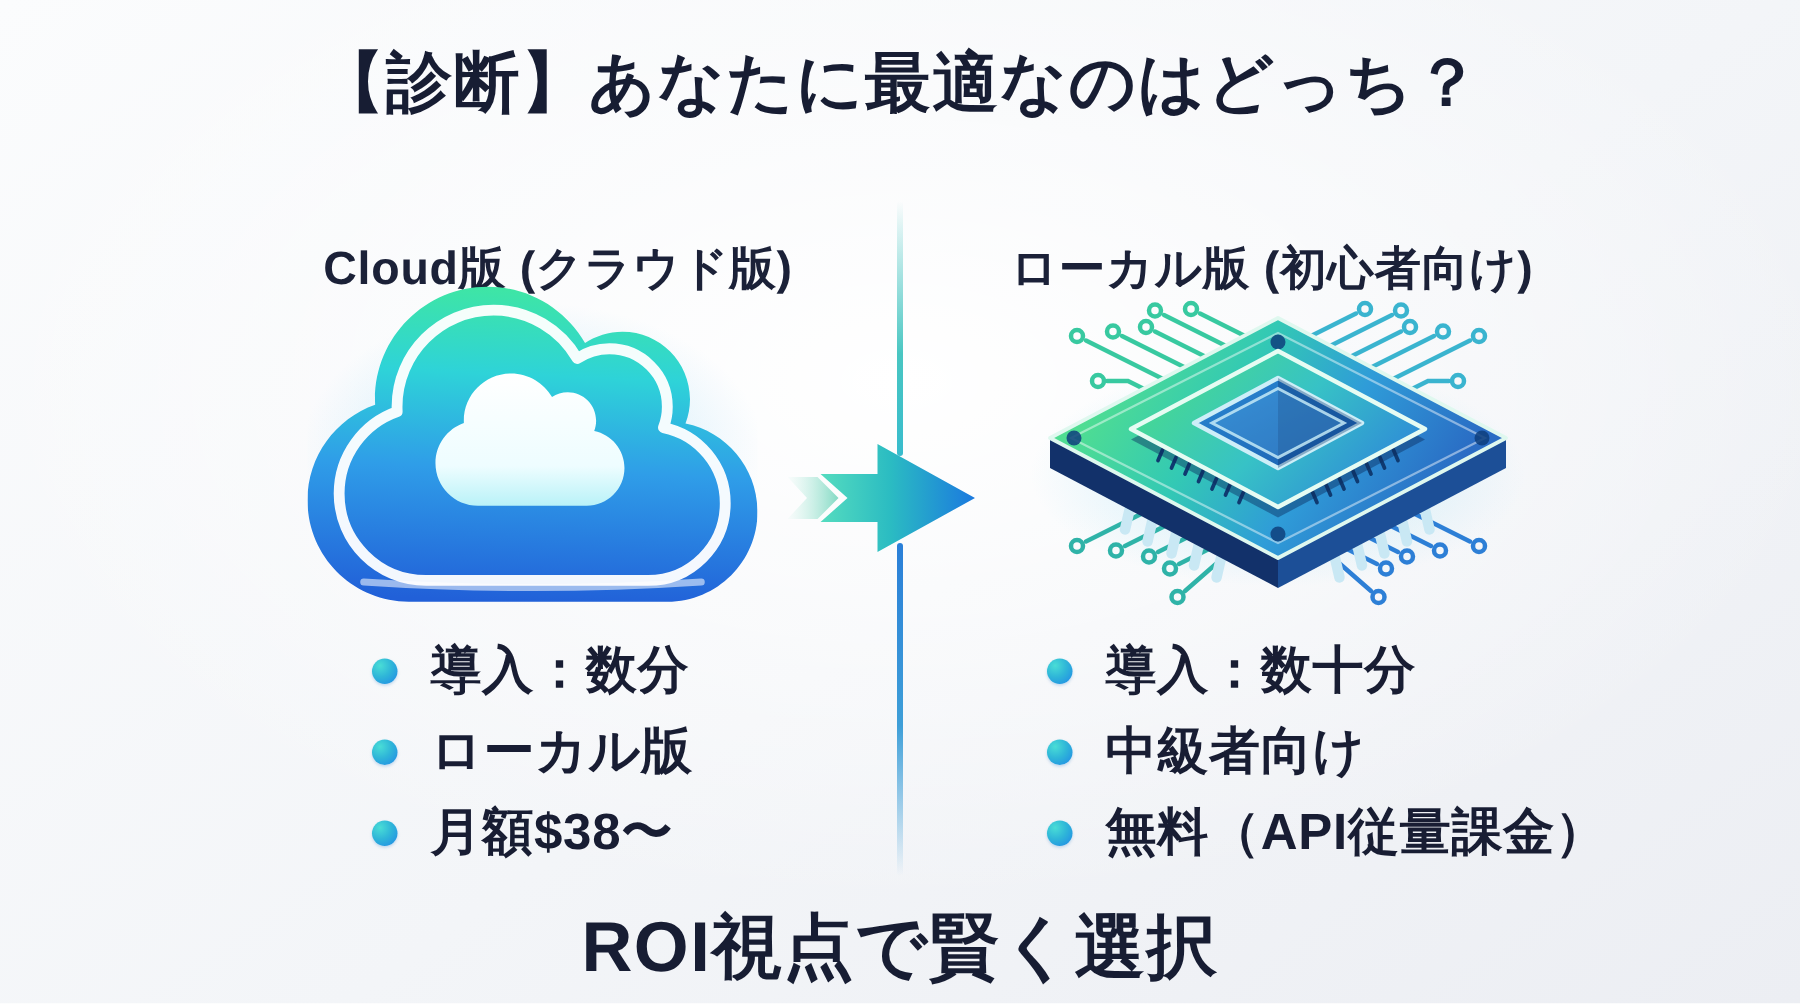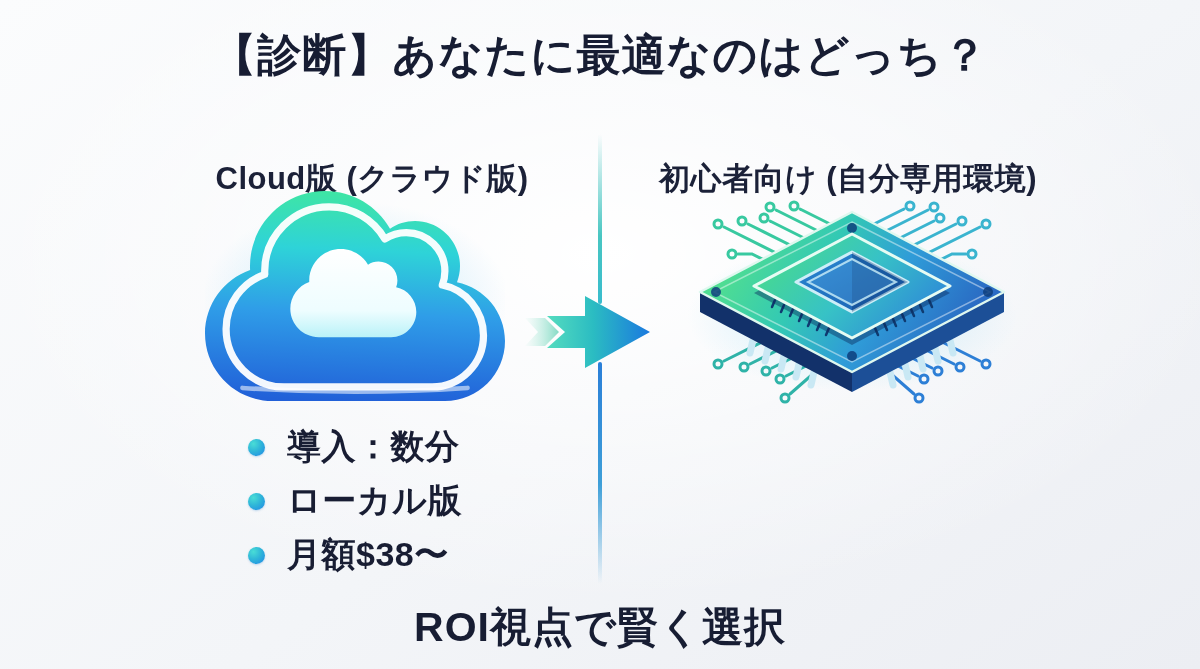--- a/index.html
+++ b/index.html
@@ -83,38 +83,38 @@
     margin-right: 22px;
     border-radius: 50%;
     background: radial-gradient(circle at 32% 28%, #49ddd6 0%, #2fb6d8 45%, #1f86e8 100%);
     box-shadow: 0 1px 2px rgba(30,120,200,0.25);
   }
   .footer {
     position: absolute;
     top: 600px; left: 0;
     width: 100%;
     text-align: center;
-    font-size: 41px;
+    font-size: 47px;
     font-weight: 800;
     color: #171d33;
     letter-spacing: 1px;
   }
 </style>
 </head>
 <body>
 
 <div class="canvas">
 
   <h1 class="title">【診断】あなたに最適なのはどっち？</h1>
 
   <div class="divider-seg divider-top"></div>
   <div class="divider-seg divider-bottom"></div>
 
   <h2 class="col-header left">Cloud版 (クラウド版)</h2>
-  <h2 class="col-header right">初心者向け (自分専用環境)</h2>
+  <h2 class="col-header right">ローカル版 (初心者向け)</h2>
 
   <div class="icon-wrap cloud-wrap">
     <svg width="300" height="228" viewBox="0 0 640 486">
       <defs>
         <linearGradient id="cloudBody" x1="0.5" y1="0" x2="0.44" y2="1">
           <stop offset="0%" stop-color="#3fe6a3"></stop>
           <stop offset="28%" stop-color="#2ed3d8"></stop>
           <stop offset="58%" stop-color="#2f9de8"></stop>
           <stop offset="100%" stop-color="#2160d8"></stop>
         </linearGradient>
@@ -305,16 +305,30 @@
     <li>
       <span class="bullet-dot"></span>
       <span>ローカル版</span>
     </li>
     <li>
       <span class="bullet-dot"></span>
       <span>月額$38〜</span>
     </li>
   </ul>
 
+  <ul class="feature-list right">
+    <li>
+      <span class="bullet-dot"></span>
+      <span>導入：数十分</span>
+    </li>
+    <li>
+      <span class="bullet-dot"></span>
+      <span>中級者向け</span>
+    </li>
+    <li>
+      <span class="bullet-dot"></span>
+      <span>無料（API従量課金）</span>
+    </li>
+  </ul>
 
   <div class="footer">ROI視点で賢く選択</div>
 
 </div>
 
 </body></html>

